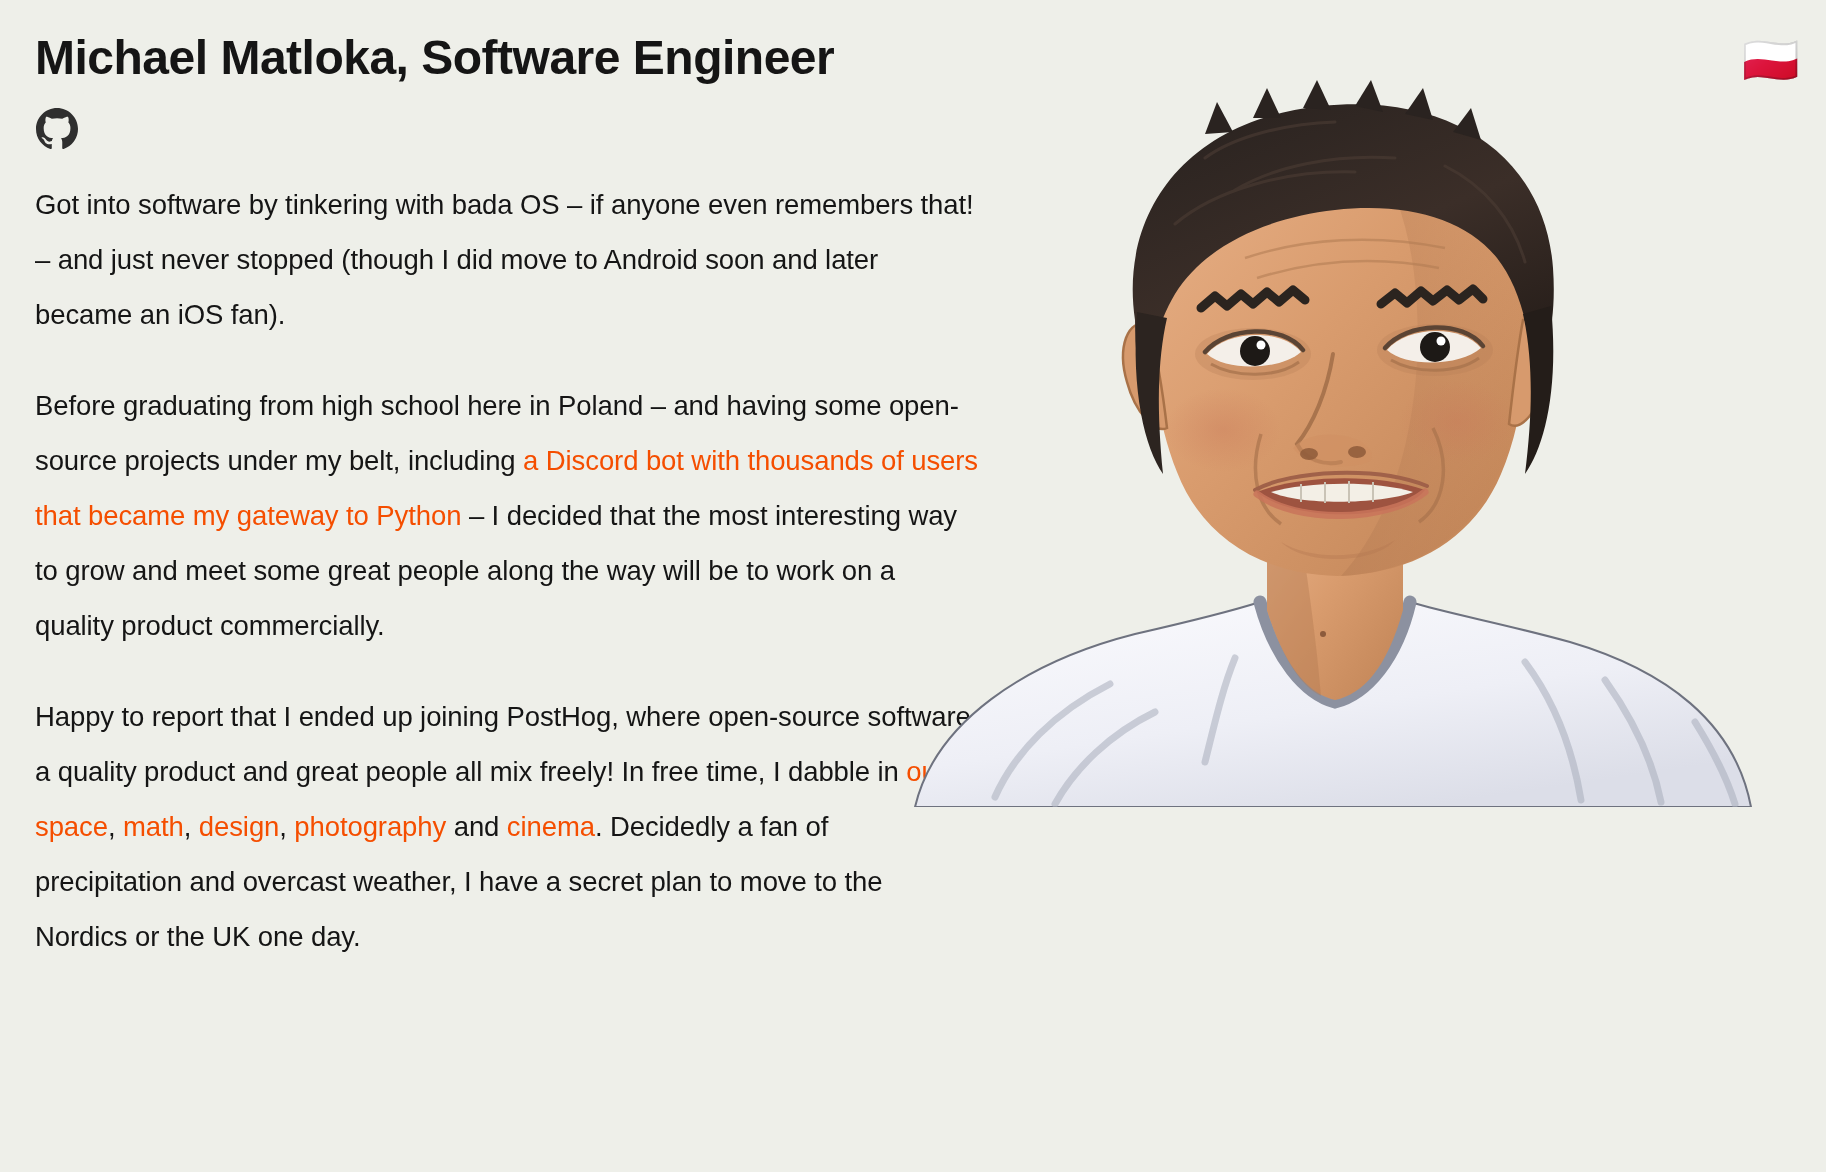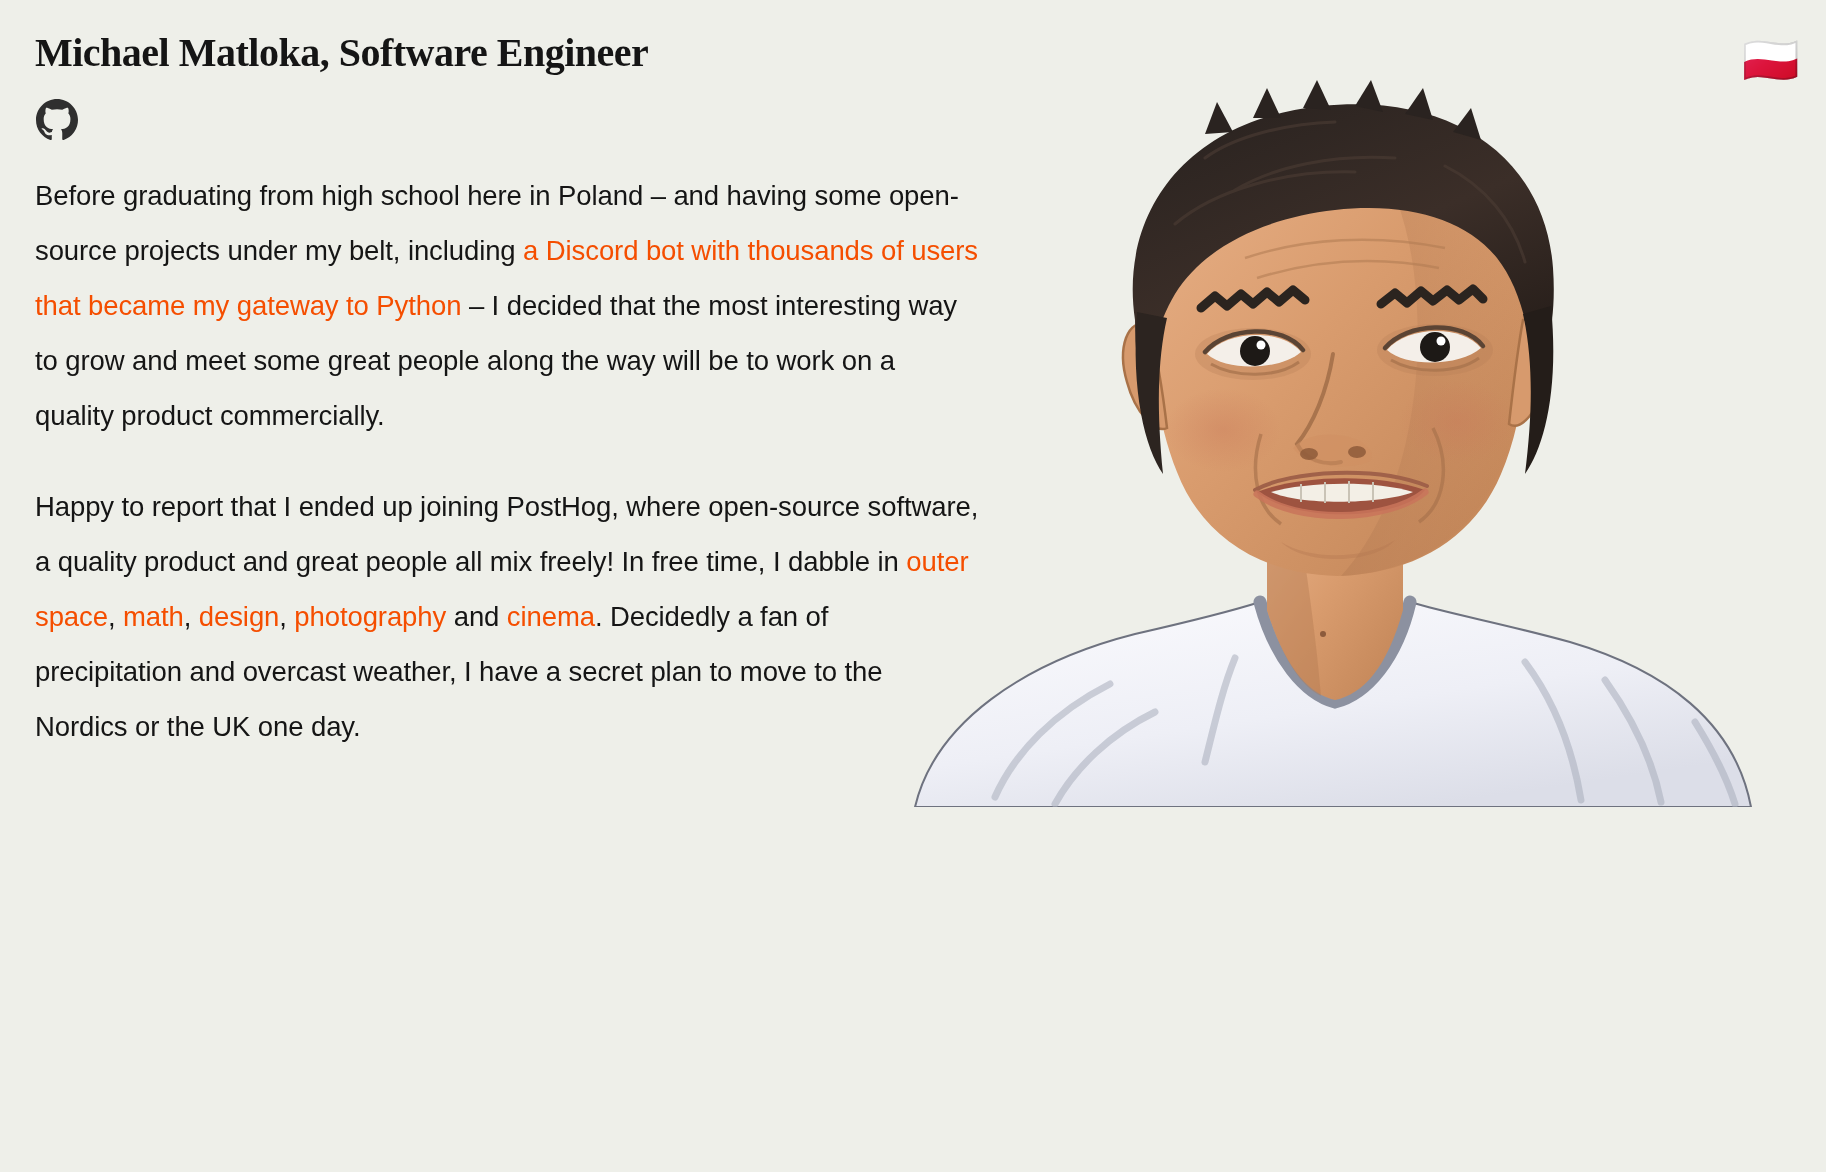--- a/index.html
+++ b/index.html
@@ -25,28 +25,27 @@
 
   
   .content {
     position: absolute;
     left: 35px;
     top: 24px;
     width: 975px;
   }
 
   .page-title {
-    font-size: 40px;
+    font-size: 48px;
     line-height: 1.15;
     font-weight: 700;
     letter-spacing: -0.5px;
     color: #151515;
     margin: 0 0 0 0;
     padding-top: 6px;
-    font-family: Liberation Serif, serif;
   }
 
   .social-row {
     margin-top: 22px;
     display: flex;
     align-items: center;
     gap: 14px;
     height: 44px;
   }
 
@@ -126,20 +125,21 @@
       <a class="gh-link" href="#">
         <span>
           <svg width="42" height="42" viewBox="0 0 16 16" aria-hidden="true">
             <path fill="#2F2F2F" fill-rule="evenodd" d="M8 0C3.58 0 0 3.58 0 8c0 3.54 2.29 6.53 5.47 7.59.4.07.55-.17.55-.38 0-.19-.01-.82-.01-1.49-2.01.37-2.53-.49-2.69-.94-.09-.23-.48-.94-.82-1.13-.28-.15-.68-.52-.01-.53.63-.01 1.08.58 1.23.82.72 1.21 1.87.87 2.33.66.07-.52.28-.87.51-1.07-1.78-.2-3.64-.89-3.64-3.95 0-.87.31-1.59.82-2.15-.08-.2-.36-1.02.08-2.12 0 0 .67-.21 2.2.82.64-.18 1.32-.27 2-.27s1.36.09 2 .27c1.53-1.04 2.2-.82 2.2-.82.44 1.1.16 1.92.08 2.12.51.56.82 1.27.82 2.15 0 3.07-1.87 3.75-3.65 3.95.29.25.54.73.54 1.48 0 1.07-.01 1.93-.01 2.2 0 .21.15.46.55.38A8.01 8.01 0 0 0 16 8c0-4.42-3.58-8-8-8Z"></path>
           </svg>
         </span>
       </a>
     </div>
 
     <div class="bio">
+      <p><span class="t">Got into software by tinkering with bada OS – if anyone even remembers that! – and just never stopped (though I did move to Android soon and later became an iOS fan).</span></p>
       <p><span class="t">Before graduating from high school here in Poland – and having some open-source projects under my belt, including </span><a class="lnk" href="#">a Discord bot with thousands of users that became my gateway to Python</a><span class="t"> – I decided that the most interesting way to grow and meet some great people along the way will be to work on a quality product commercially.</span></p>
       <p><span class="t">Happy to report that I ended up joining PostHog, where open-source software, a quality product and great people all mix freely! In free time, I dabble in </span><a class="lnk" href="#">outer space</a><span class="t">, </span><a class="lnk" href="#">math</a><span class="t">, </span><a class="lnk" href="#">design</a><span class="t">, </span><a class="lnk" href="#">photography</a><span class="t"> and </span><a class="lnk" href="#">cinema</a><span class="t">. Decidedly a fan of precipitation and overcast weather, I have a secret plan to move to the Nordics or the UK one day.</span></p>
     </div>
   </div>
 
   <div class="flag">
     <span class="flag-emoji">🇵🇱</span>
   </div>
 
   <div class="portrait-wrap">

